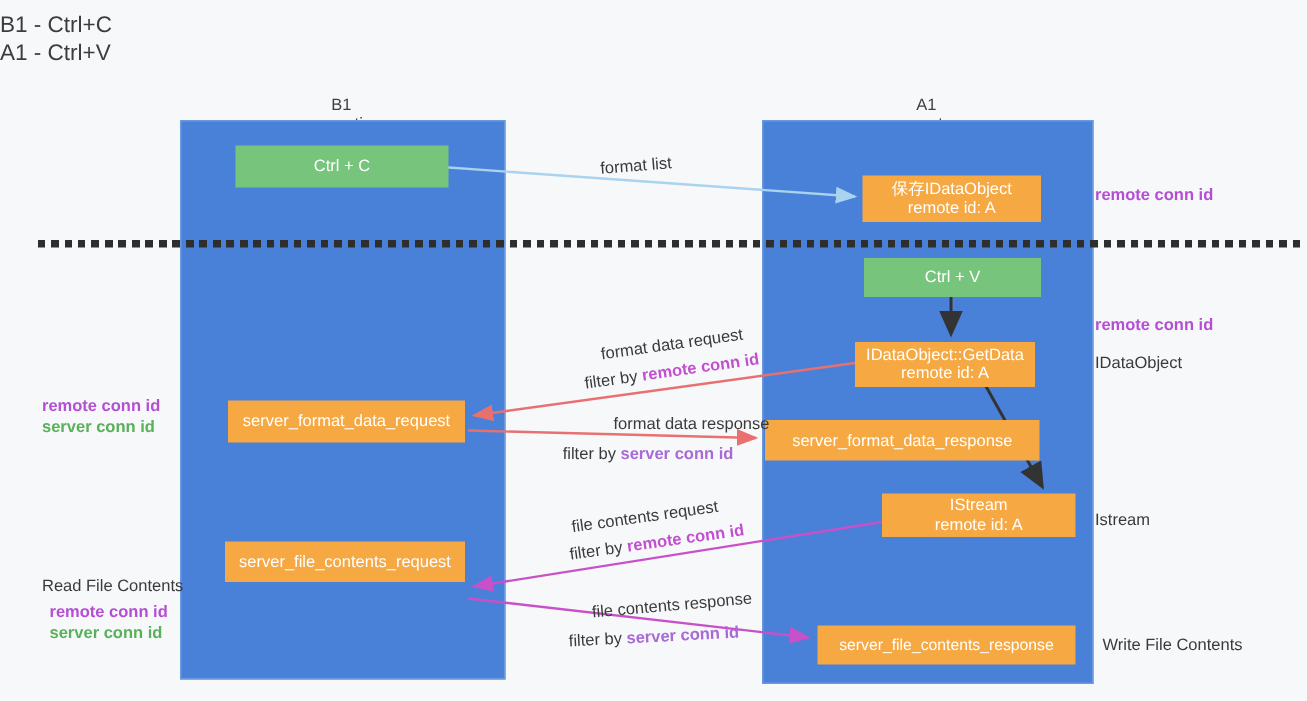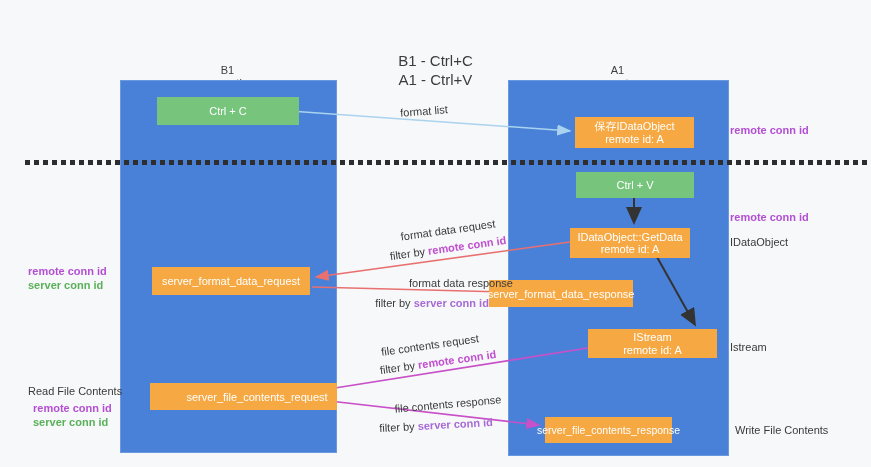--- a/index.html
+++ b/index.html
@@ -8,21 +8,21 @@
     background:#f7f8f9;
   }
   .stage{
     position:relative;
     width:871px;height:467px;
     background:#f7f8f9;
     overflow:hidden;
   }
   .title{
     position:absolute;left:0;top:7px;width:100%;
-    text-align:center;font-size:15px;line-height:19px;color:#3c3c3c;margin-top:44px;
+    text-align:left;font-size:15px;line-height:19px;color:#3c3c3c;
   }
   .col-header{
     position:absolute;top:48px;
     text-align:center;font-size:11px;line-height:13px;color:#404040;margin-top:16px;
   }
   .col{
     position:absolute;top:80px;
     background:#4a81d8;
     border:1px solid #6b99e0;
   }
@@ -115,34 +115,34 @@
 
   <div class="box orange f10" style="left:570px;top:228px;width:120px;height:30px;">
     <span>IDataObject::GetData</span>
     <span>remote id: A</span>
   </div>
 
   <div class="box orange f11" style="left:152px;top:267px;width:158px;height:28px;text-align:right;">
     <span>server_format_data_request</span>
   </div>
 
-  <div class="box orange f11" style="left:489px;top:280px;width:144px;height:27px;">
+  <div class="box orange f11" style="left:510px;top:280px;width:183px;height:27px;">
     <span>server_format_data_response</span>
   </div>
 
   <div class="box orange f10" style="left:588px;top:329px;width:129px;height:29px;">
     <span>IStream</span>
     <span>remote id: A</span>
   </div>
 
-  <div class="box orange f11" style="left:150px;top:383px;width:160px;height:27px;padding-left:27px;">
+  <div class="box orange f11" style="left:150px;top:361px;width:160px;height:27px;">
     <span>server_file_contents_request</span>
   </div>
 
-  <div class="box orange" style="left:545px;top:417px;width:127px;height:26px;font-size:10.5px;">
+  <div class="box orange" style="left:545px;top:417px;width:172px;height:26px;font-size:10.5px;">
     <span>server_file_contents_response</span>
   </div>
 
   <div class="side-label purple-bold" style="left:730px;top:124px;">remote conn id</div>
   <div class="side-label purple-bold" style="left:730px;top:211px;">remote conn id</div>
   <div class="side-label" style="left:730px;top:236px;">IDataObject</div>
   <div class="side-label" style="left:730px;top:341px;">Istream</div>
   <div class="side-label" style="left:735px;top:424px;">Write File Contents</div>
 
   <div class="side-label purple-bold" style="left:28px;top:265px;">remote conn id</div>

